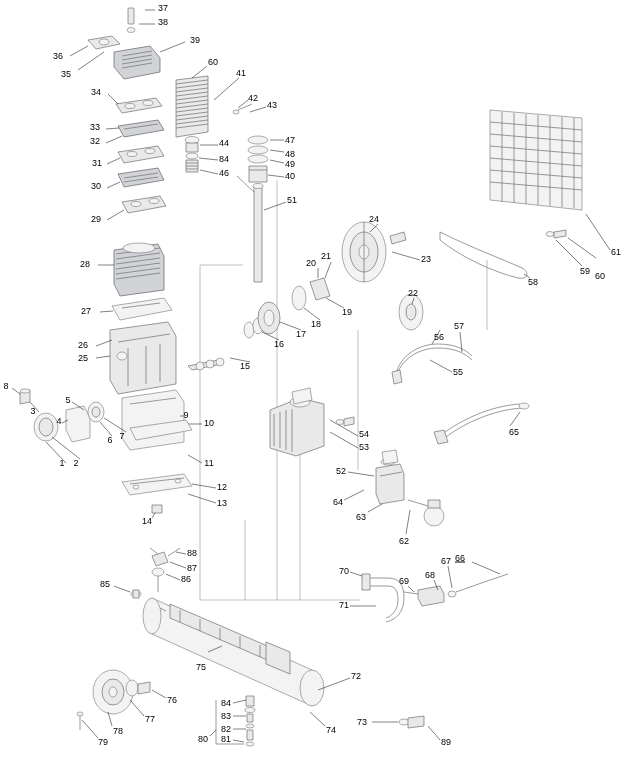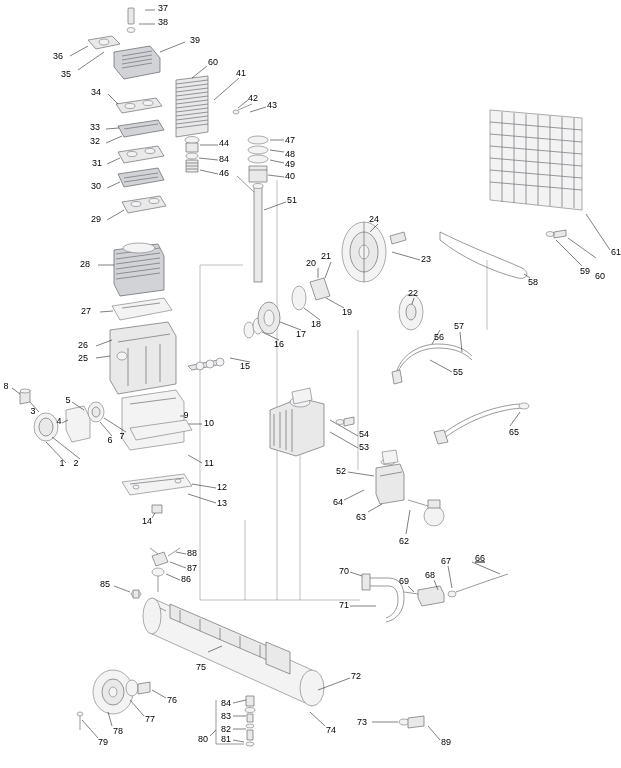--- a/index.html
+++ b/index.html
@@ -530,21 +530,21 @@
       <div class="callout" style="left: 439px; top: 337px;">56</div>
       <div class="callout" style="left: 459px; top: 326px;">57</div>
       <div class="callout" style="left: 533px; top: 282px;">58</div>
       <div class="callout" style="left: 585px; top: 271px;">59</div>
       <div class="callout" style="left: 600px; top: 276px;">60</div>
       <div class="callout" style="left: 616px; top: 252px;">61</div>
       <div class="callout" style="left: 404px; top: 541px;">62</div>
       <div class="callout" style="left: 361px; top: 517px;">63</div>
       <div class="callout" style="left: 338px; top: 502px;">64</div>
       <div class="callout" style="left: 514px; top: 432px; text-align: center;">65</div>
-      <div class="callout" style="left: 480px; top: 558px; text-decoration: underline;">66</div>
+      <div class="callout" style="left: 460px; top: 558px; text-decoration: underline;">66</div>
       <div class="callout" style="left: 446px; top: 561px;">67</div>
       <div class="callout" style="left: 430px; top: 575px;">68</div>
       <div class="callout" style="left: 404px; top: 581px;">69</div>
       <div class="callout" style="left: 344px; top: 571px;">70</div>
       <div class="callout" style="left: 344px; top: 605px;">71</div>
       <div class="callout" style="left: 356px; top: 676px;">72</div>
       <div class="callout" style="left: 362px; top: 722px;">73</div>
       <div class="callout" style="left: 331px; top: 730px;">74</div>
       <div class="callout" style="left: 201px; top: 655px; margin-top: 12px;">75</div>
       <div class="callout" style="left: 172px; top: 700px;">76</div>

